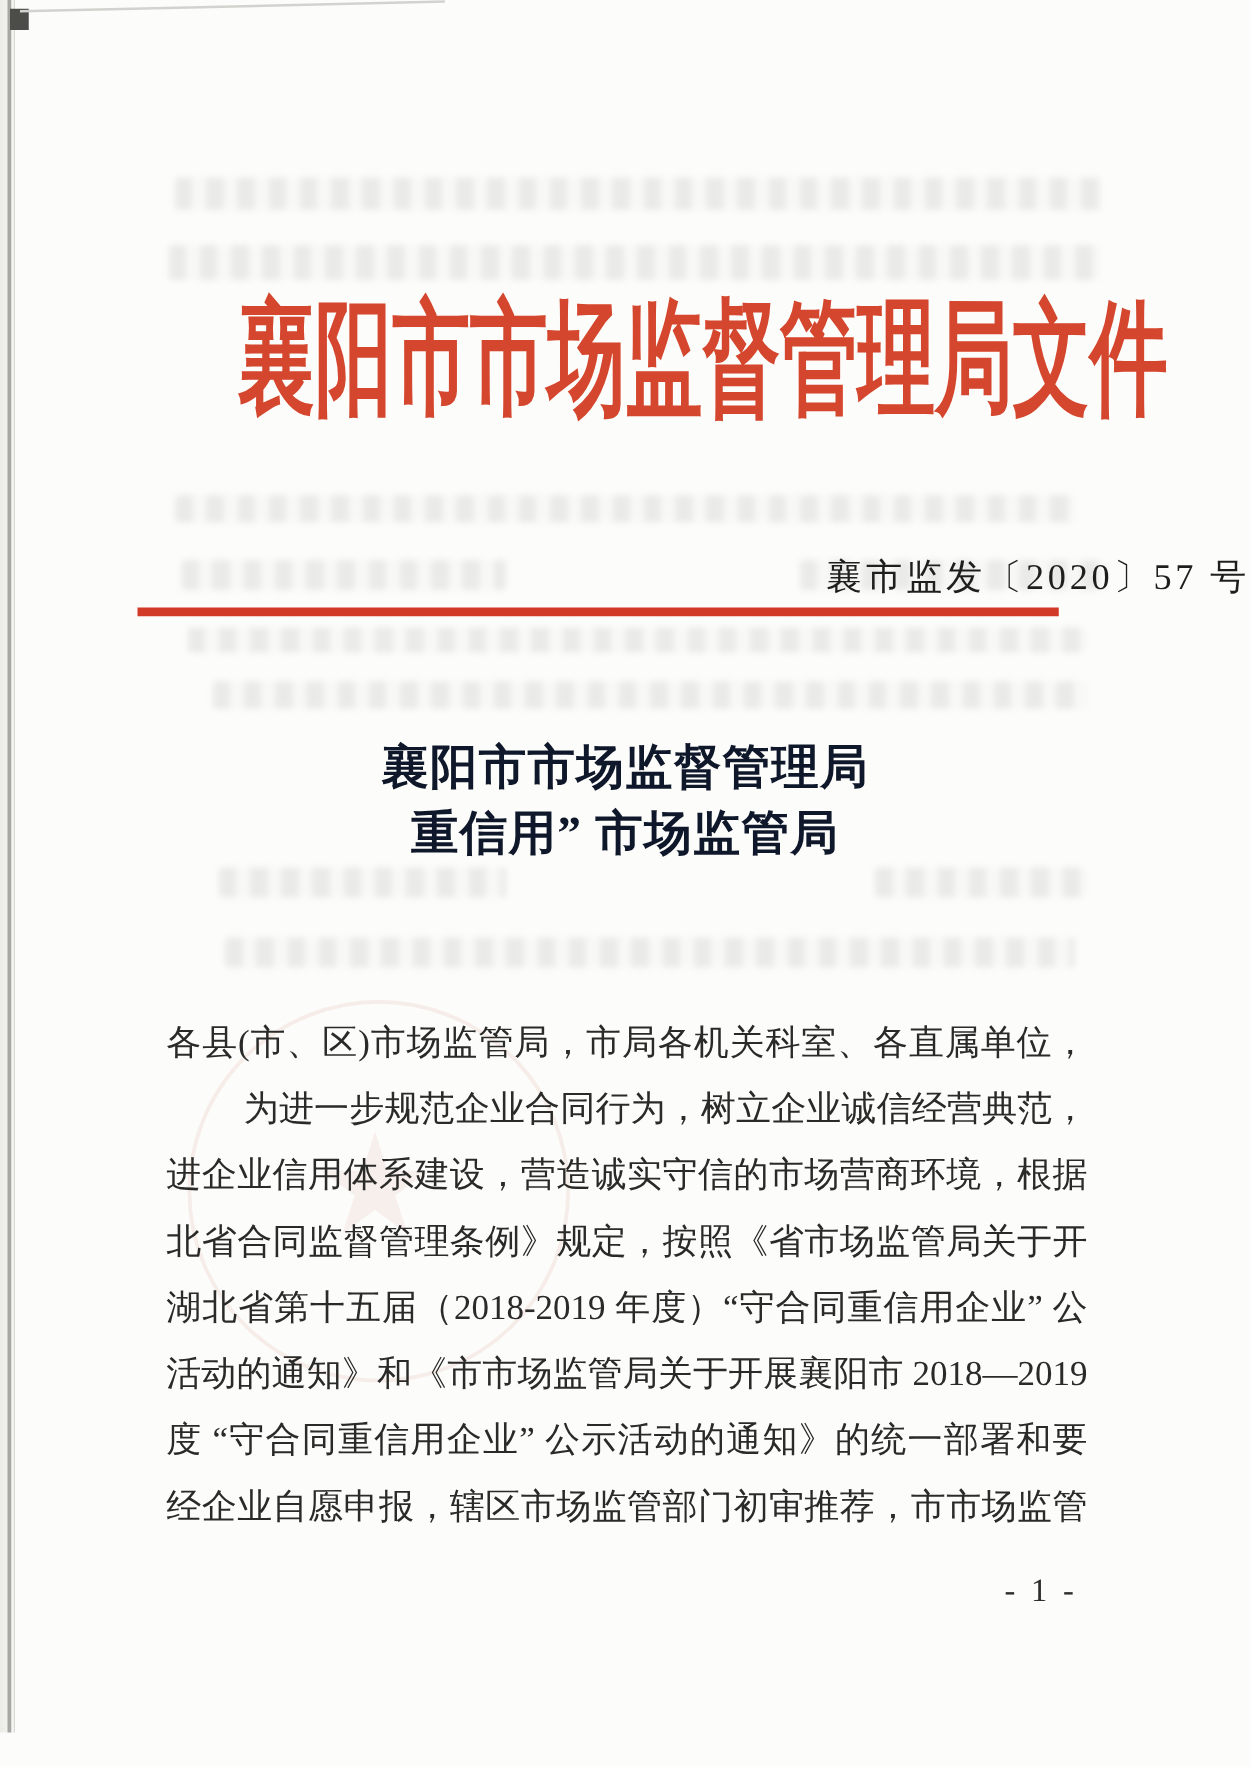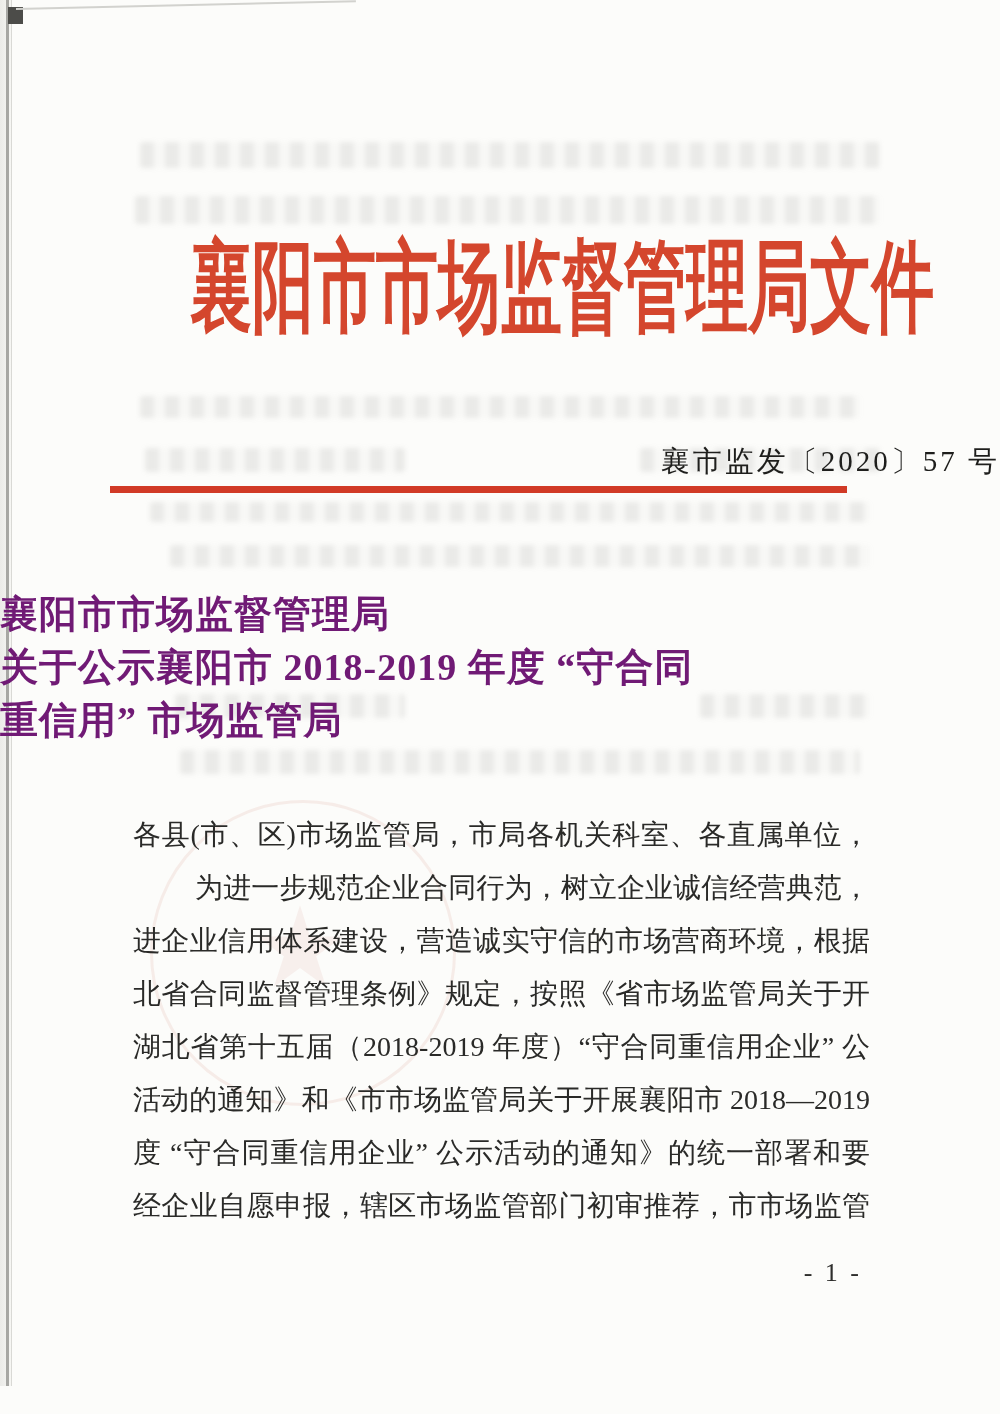--- a/index.html
+++ b/index.html
@@ -64,22 +64,23 @@
     position: absolute; left: 0; right: 0; top: 428px;
     text-align: right;
     font-size: 29px; letter-spacing: 3px; color: #1e1e1c; margin-top: 14px;
   }
   .red-rule {
     position: absolute; left: 110px; top: 486px; width: 737px; height: 7px;
     background: #d13a26;
   }
   .doc-title {
     position: absolute; left: 0; right: 0; top: 588px;
+    text-align: center;
     font-size: 38px; font-weight: 700; line-height: 53px;
-    letter-spacing: 1px; color: #701a75;
+    letter-spacing: 1px; color: #0f172a;
   }
   .body-block {
     position: absolute; left: 133px; top: 808px; width: 737px;
     font-size: 28px; line-height: 53px; color: #2a2a28;
   }
   .tline { height: 53px; overflow: hidden; }
   .just { text-align: justify; text-align-last: justify; }
   .indent { text-indent: 62px; }
   .page-number {
     position: absolute; right: 138px; top: 1258px;
@@ -111,21 +112,20 @@
   <div class="stamp-bleed-star"></div>
 
   <div class="doc-header">襄阳市市场监督管理局文件</div>
 
   <div class="doc-number">襄市监发〔2020〕57 号</div>
 
   <div class="red-rule"></div>
 
   <div class="doc-title">
     <div>襄阳市市场监督管理局</div>
-    <div>关于公示襄阳市 2018-2019 年度 “守合同</div>
     <div>重信用” 市场监管局</div>
   </div>
 
   <div class="body-block">
     <div class="tline just">各县(市、区)市场监管局，市局各机关科室、各直属单位，各</div>
     <div class="tline just indent">为进一步规范企业合同行为，树立企业诚信经营典范，推</div>
     <div class="tline just">进企业信用体系建设，营造诚实守信的市场营商环境，根据《湖</div>
     <div class="tline just">北省合同监督管理条例》规定，按照《省市场监管局关于开展</div>
     <div class="tline just">湖北省第十五届（2018-2019 年度）“守合同重信用企业” 公示</div>
     <div class="tline just">活动的通知》和《市市场监管局关于开展襄阳市 2018—2019 年</div>

